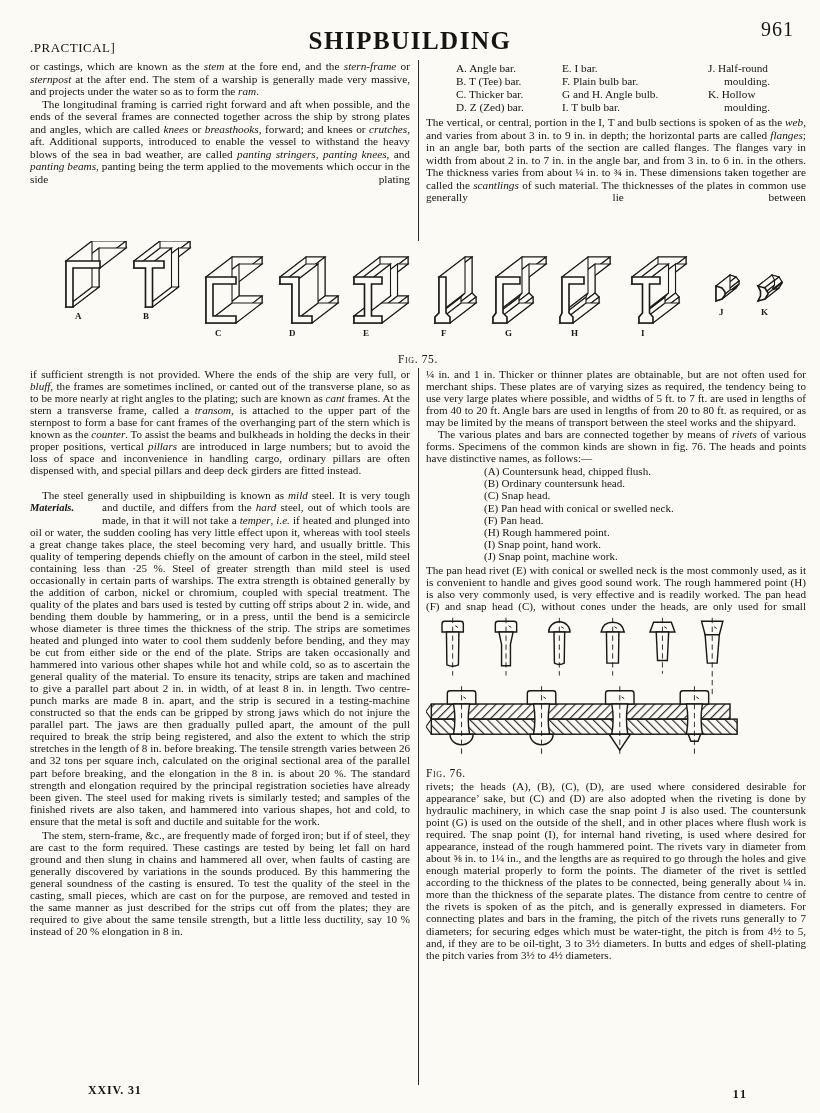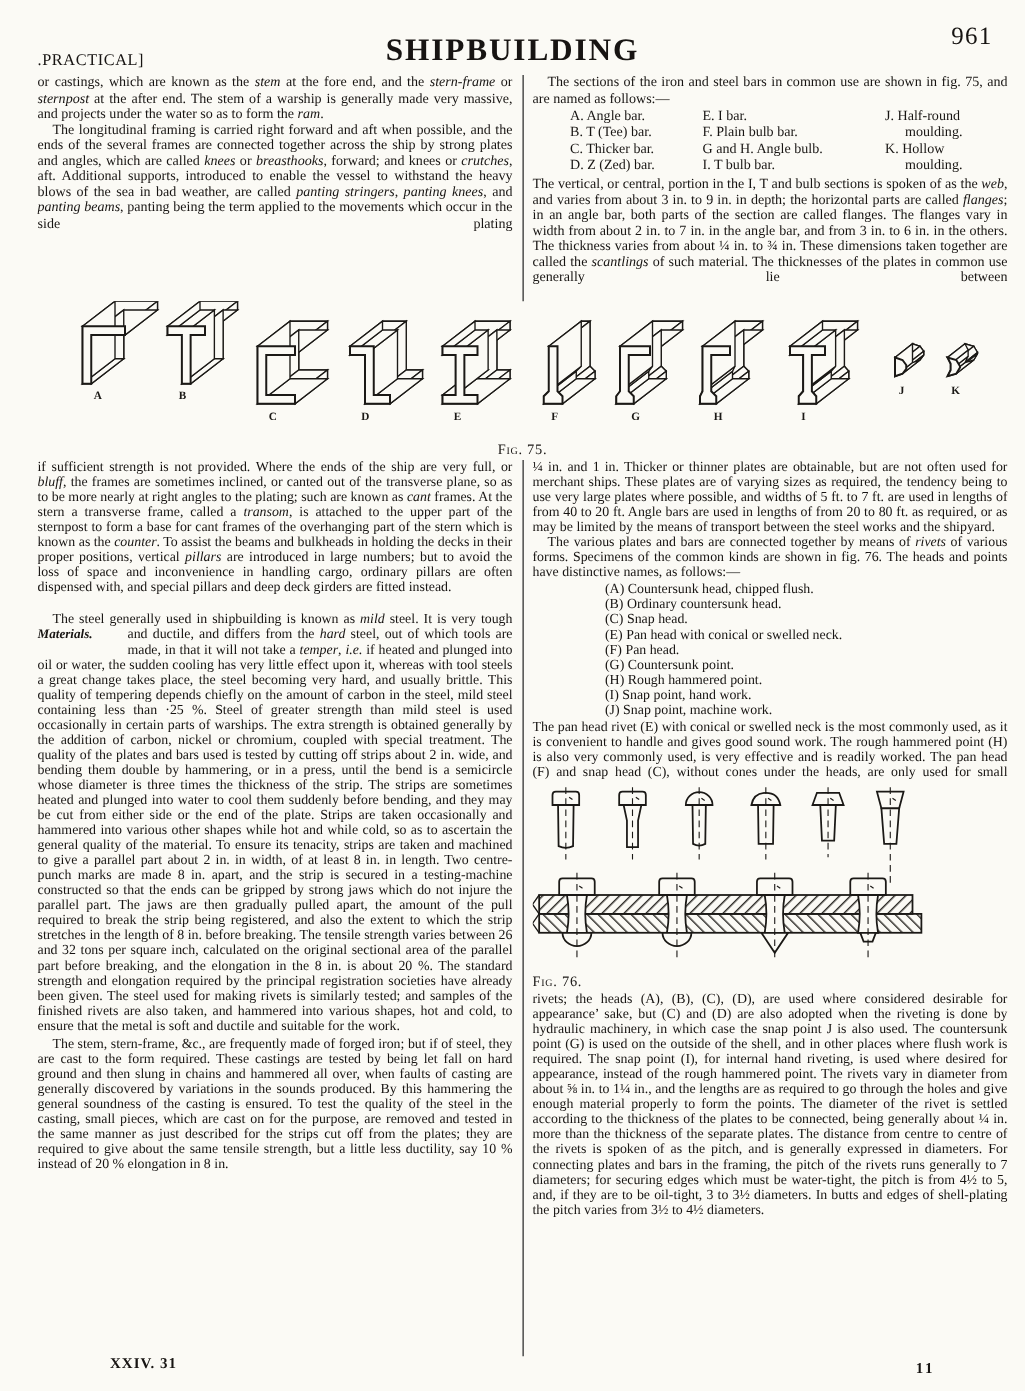--- a/index.html
+++ b/index.html
@@ -57,21 +57,20 @@
     <span class="pageno">961</span>
   </div>
 
   <div class="cols cols-top">
     <div class="col">
       <p class="bt noind">or castings, which are known as the <i>stem</i> at the fore end, and the <i>stern-frame</i> or <i>sternpost</i> at the after end. The stem of a warship is generally made very massive, and projects under the water so as to form the <i>ram</i>.</p>
       <p class="bt cont">The longitudinal framing is carried right forward and aft when possible, and the ends of the several frames are connected together across the ship by strong plates and angles, which are called <i>knees</i> or <i>breasthooks</i>, forward; and knees or <i>crutches</i>, aft. Additional supports, introduced to enable the vessel to withstand the heavy blows of the sea in bad weather, are called <i>panting stringers</i>, <i>panting knees</i>, and <i>panting beams</i>, panting being the term applied to the movements which occur in the side plating</p>
     </div>
     <div class="rule"></div>
     <div class="col">
-      <p class="bt">The sections of the iron and steel bars in common use are shown in fig. 75, and are named as follows:—</p>
       <div class="bars">
         <div class="bc1">
             <div class="bar-line">A. Angle bar.</div>
             <div class="bar-line">B. T (Tee) bar.</div>
             <div class="bar-line">C. Thicker bar.</div>
             <div class="bar-line">D. Z (Zed) bar.</div>
           </div>
         <div class="bc2">
             <div class="bar-line">E. I bar.</div>
             <div class="bar-line">F. Plain bulb bar.</div>
@@ -237,21 +236,20 @@
     <div class="rule"></div>
     <div class="col">
       <p class="bt noind">¼ in. and 1 in. Thicker or thinner plates are obtainable, but are not often used for merchant ships. These plates are of varying sizes as required, the tendency being to use very large plates where possible, and widths of 5 ft. to 7 ft. are used in lengths of from 40 to 20 ft. Angle bars are used in lengths of from 20 to 80 ft. as required, or as may be limited by the means of transport between the steel works and the shipyard.</p>
       <p class="bt">The various plates and bars are connected together by means of <i>rivets</i> of various forms. Specimens of the common kinds are shown in fig. 76. The heads and points have distinctive names, as follows:—</p>
       <div class="rivets">
           <div class="rivet-line">(A) Countersunk head, chipped flush.</div>
           <div class="rivet-line">(B) Ordinary countersunk head.</div>
           <div class="rivet-line">(C) Snap head.</div>
           <div class="rivet-line">(E) Pan head with conical or swelled neck.</div>
           <div class="rivet-line">(F) Pan head.</div>
-          <div class="rivet-line">(G) Countersunk point.</div>
           <div class="rivet-line">(H) Rough hammered point.</div>
           <div class="rivet-line">(I) Snap point, hand work.</div>
           <div class="rivet-line">(J) Snap point, machine work.</div>
         </div>
       <p class="bt noind cont">The pan head rivet (E) with conical or swelled neck is the most commonly used, as it is convenient to handle and gives good sound work. The rough hammered point (H) is also very commonly used, is very effective and is readily worked. The pan head (F) and snap head (C), without cones under the heads, are only used for small</p>
 
       <div class="fig76">
         <svg width="320" height="146" viewBox="0 0 360 164">
           <defs>
             <pattern id="hatchA" patternUnits="userSpaceOnUse" width="7" height="7" patternTransform="rotate(45)">

